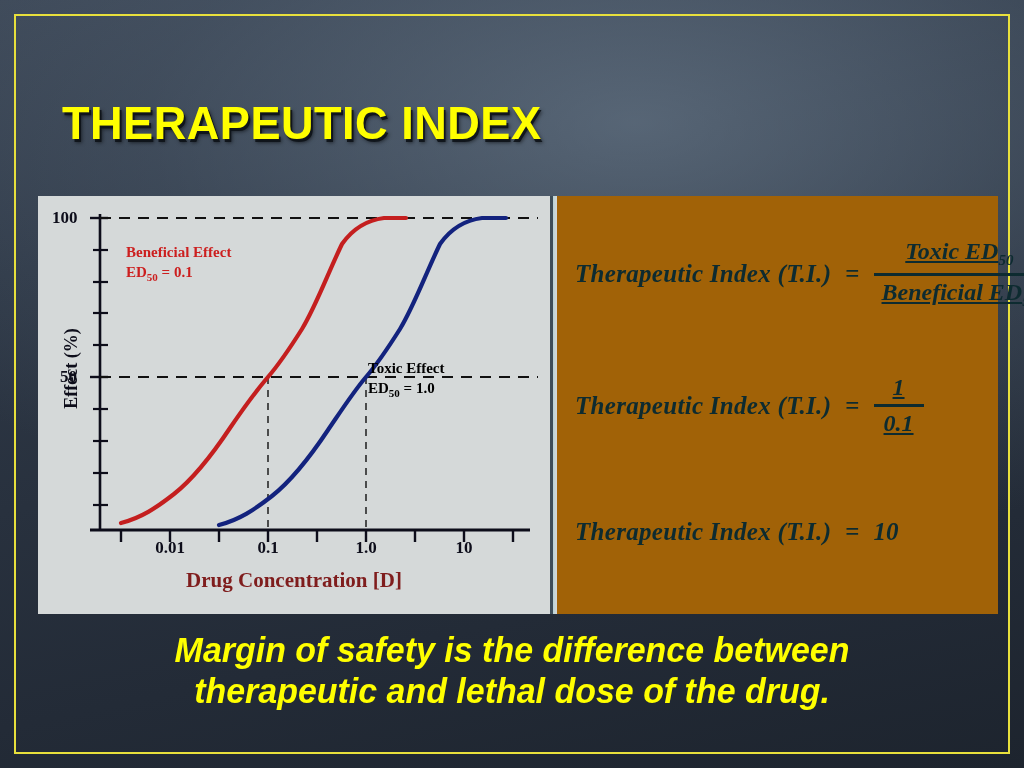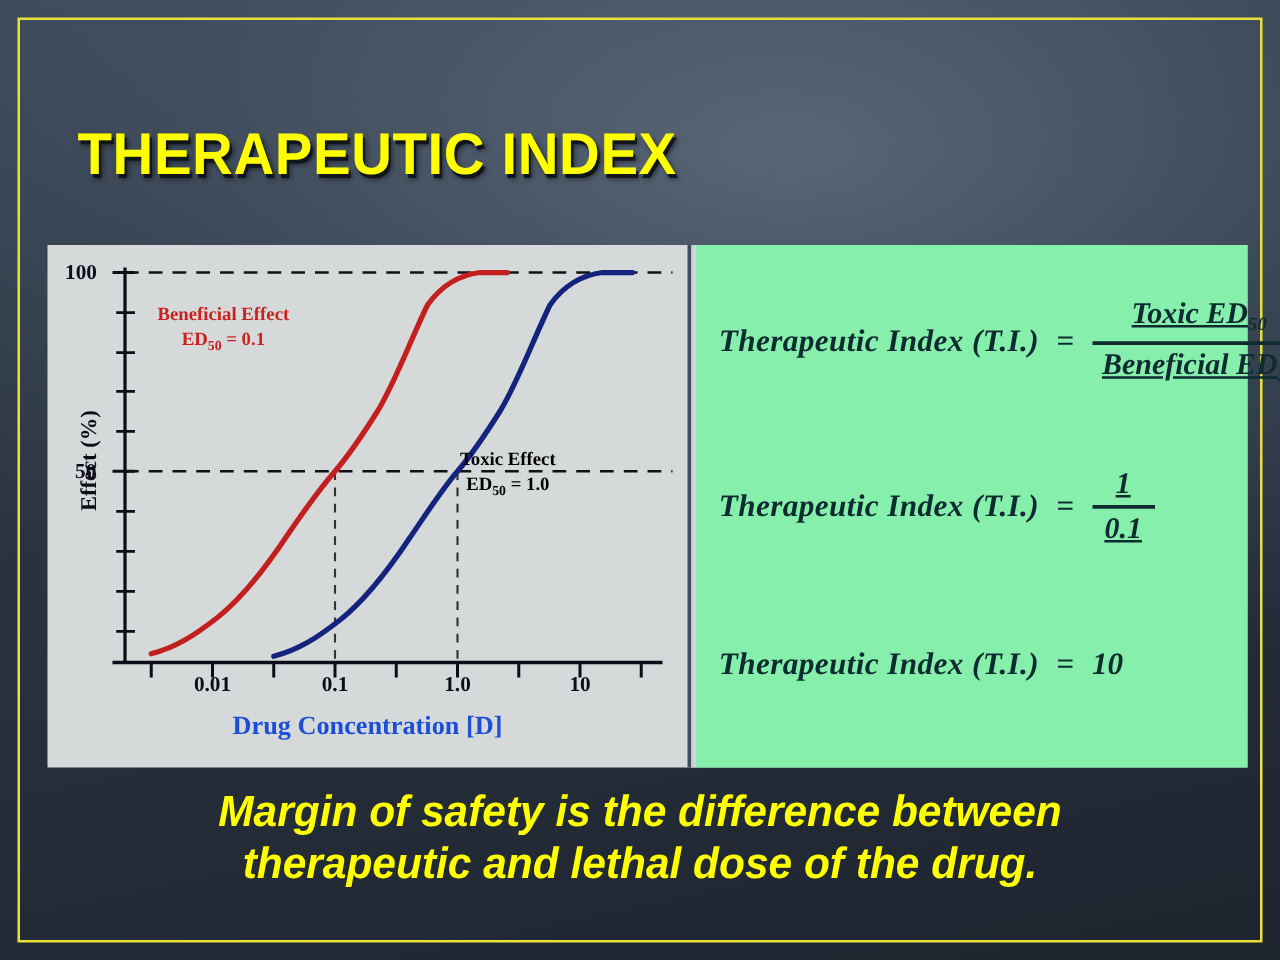--- a/index.html
+++ b/index.html
@@ -109,42 +109,42 @@
   }
 
   #xaxis-title {
     position:absolute;
     left:0; top:372px;
     width:512px;
     text-align:center;
     font-family:"Liberation Serif", serif;
     font-weight:bold;
     font-size:21px;
-    color:#1d4ed8;
+    color:#7f1d1d;
   }
 
   .curve-annot {
     position:absolute;
     font-family:"Liberation Serif", serif;
     font-weight:bold;
     font-size:15px;
     line-height:1.35;
-    text-align:center;
+    text-align:left;
     white-space:nowrap;
   }
   #annot-beneficial { left:88px; top:46px; color:#cc1f1f; }
   #annot-toxic      { left:330px; top:162px; color:#000000; }
   .sub { font-size:11px; vertical-align:sub; }
 
   
   #eq-panel {
     position:absolute;
     left:519px; top:0;
     width:441px; height:418px;
-    background:#86efac;
+    background:#a16207;
   }
 
   .equation {
     position:absolute;
     display:flex;
     align-items:center;
     font-family:"Liberation Serif", serif;
     font-style:italic;
     font-weight:bold;
     color:#0d2b30;

